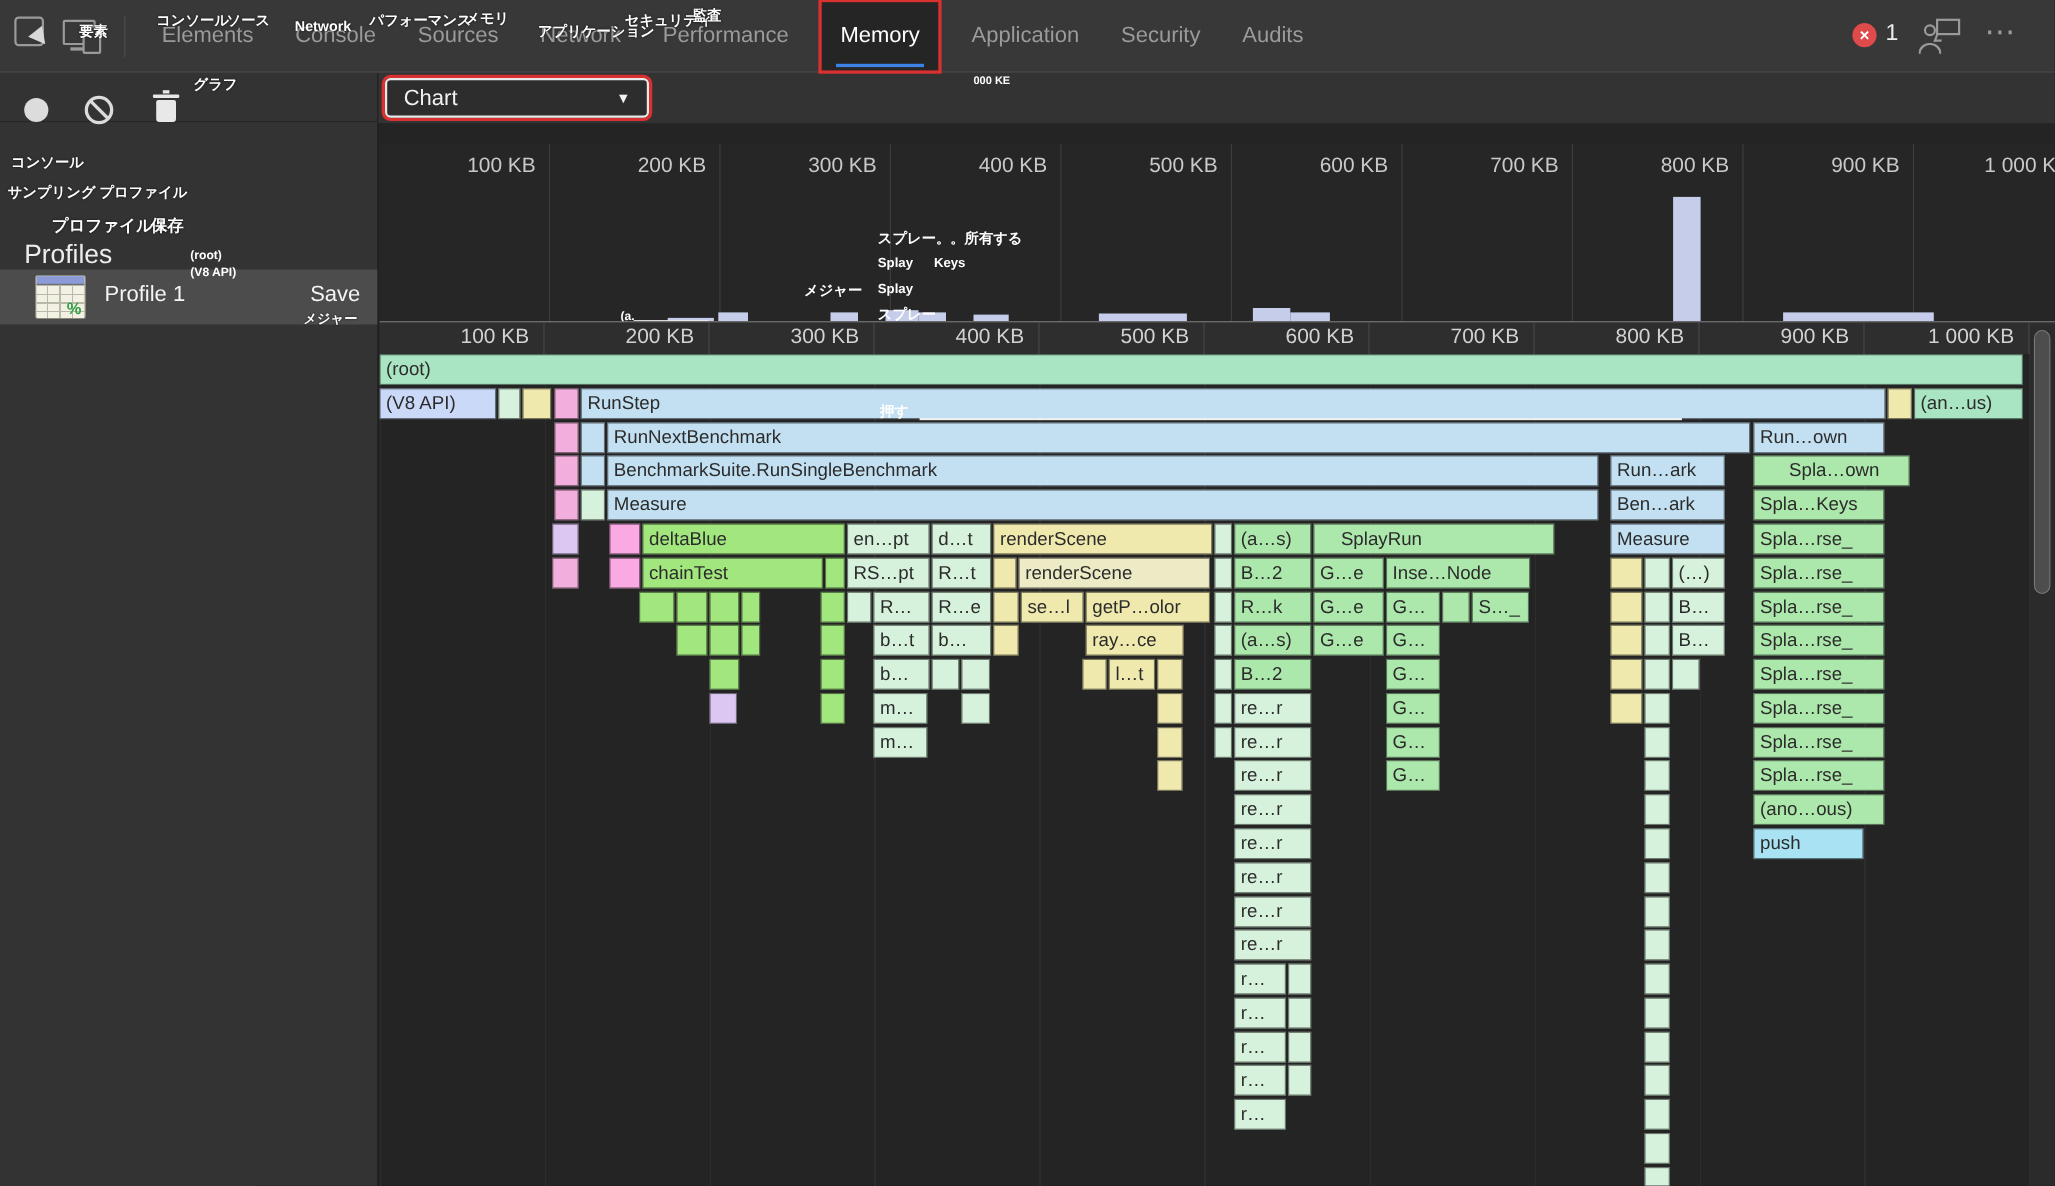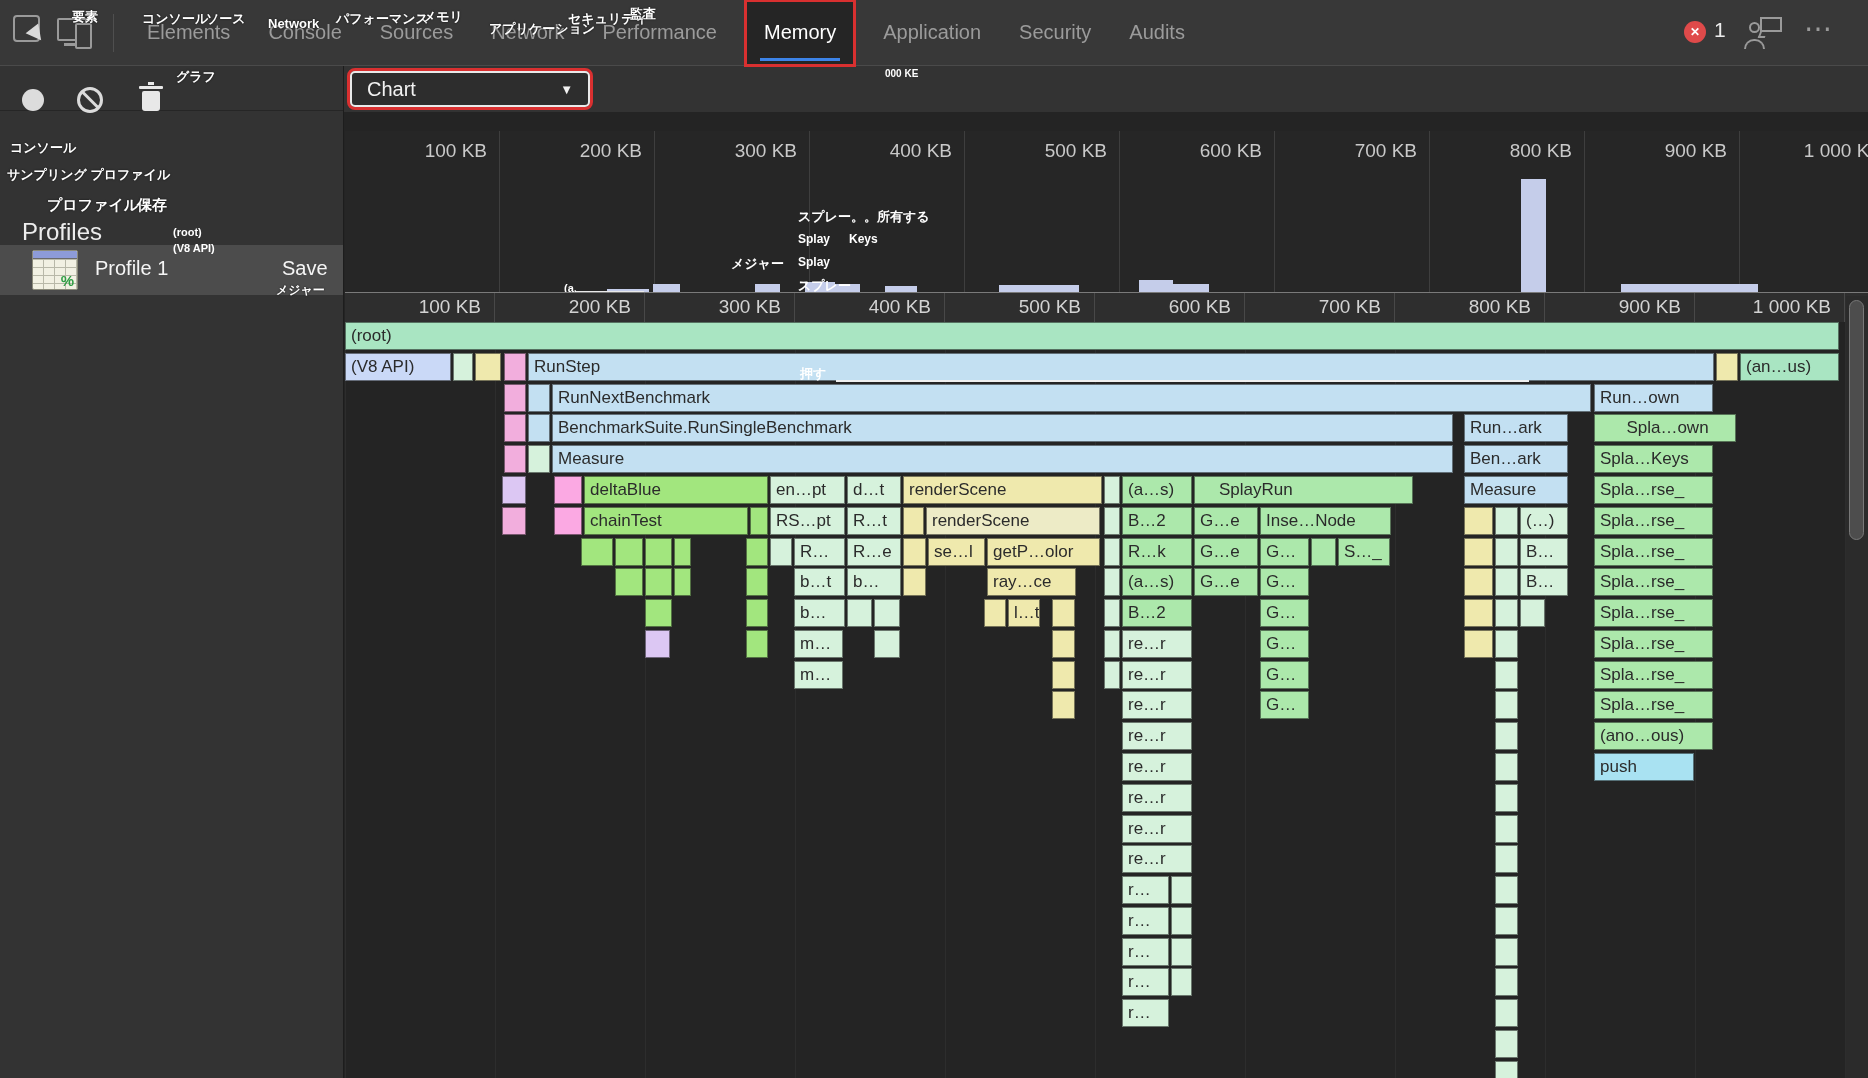--- a/index.html
+++ b/index.html
@@ -289,21 +289,21 @@
       <div class="cell" style="left: 1119px; top: 246px; width: 29px; background: rgb(239, 233, 173);"></div>
       <div class="cell" style="left: 1150px; top: 246px; width: 23px; background: rgb(214, 242, 220);"></div>
       <div class="cell" style="left: 1175px; top: 246px; width: 48px; background: rgb(214, 242, 220);">B…</div>
       <div class="cell" style="left: 1249px; top: 246px; width: 119px; background: rgb(172, 232, 171);">Spla…rse_</div>
       <div class="cell" style="left: 300px; top: 277px; width: 27px; background: rgb(162, 230, 126);"></div>
       <div class="cell" style="left: 401px; top: 277px; width: 22px; background: rgb(162, 230, 126);"></div>
       <div class="cell" style="left: 449px; top: 277px; width: 51px; background: rgb(214, 242, 220);">b…</div>
       <div class="cell" style="left: 502px; top: 277px; width: 25px; background: rgb(214, 242, 220);"></div>
       <div class="cell" style="left: 529px; top: 277px; width: 26px; background: rgb(214, 242, 220);"></div>
       <div class="cell" style="left: 639px; top: 277px; width: 22px; background: rgb(239, 233, 173);"></div>
-      <div class="cell" style="left: 663px; top: 277px; width: 32px; background: rgb(239, 233, 173);">l…t</div>
+      <div class="cell" style="left: 663px; top: 277px; width: 42px; background: rgb(239, 233, 173);">l…t</div>
       <div class="cell" style="left: 707px; top: 277px; width: 23px; background: rgb(239, 233, 173);"></div>
       <div class="cell" style="left: 759px; top: 277px; width: 16px; background: rgb(214, 242, 220);"></div>
       <div class="cell" style="left: 777px; top: 277px; width: 70px; background: rgb(172, 232, 171);">B…2</div>
       <div class="cell" style="left: 915px; top: 277px; width: 49px; background: rgb(172, 232, 171);">G…</div>
       <div class="cell" style="left: 1119px; top: 277px; width: 29px; background: rgb(239, 233, 173);"></div>
       <div class="cell" style="left: 1150px; top: 277px; width: 23px; background: rgb(214, 242, 220);"></div>
       <div class="cell" style="left: 1175px; top: 277px; width: 25px; background: rgb(214, 242, 220);"></div>
       <div class="cell" style="left: 1249px; top: 277px; width: 119px; background: rgb(172, 232, 171);">Spla…rse_</div>
       <div class="cell" style="left: 300px; top: 308px; width: 25px; background: rgb(220, 199, 243);"></div>
       <div class="cell" style="left: 401px; top: 308px; width: 22px; background: rgb(162, 230, 126);"></div>
@@ -359,21 +359,21 @@
     </div>
 
   <div class="press-jp">押す</div>
   <div class="press-line"></div>
 
   <div class="sb-track">
     <div class="sb-thumb"></div>
   </div>
 </div>
 
-<div class="jpa" style="left: 72px; top: 8px;">要素</div>
+<div class="jpa" style="left: 72px; top: 20px;">要素</div>
 <div class="jpa" style="left: 142px; top: 10px;">コンソール</div>
 <div class="jpa" style="left: 206px; top: 10px;">ソース</div>
 <div class="jpa" style="left: 268px; top: 16px;">Network</div>
 <div class="jpa" style="left: 336px; top: 10px;">パフォーマンス</div>
 <div class="jpa" style="left: 423px; top: 8px;">メモリ</div>
 <div class="jpa" style="left: 489px; top: 10px; margin-top: 10px;">アプリケーション</div>
 <div class="jpa" style="left: 568px; top: 10px;">セキュリティ</div>
 <div class="jpa" style="left: 630px; top: 5px;">監査</div>
 <div class="jpa" style="left: 176px; top: 68px;">グラフ</div>
 

